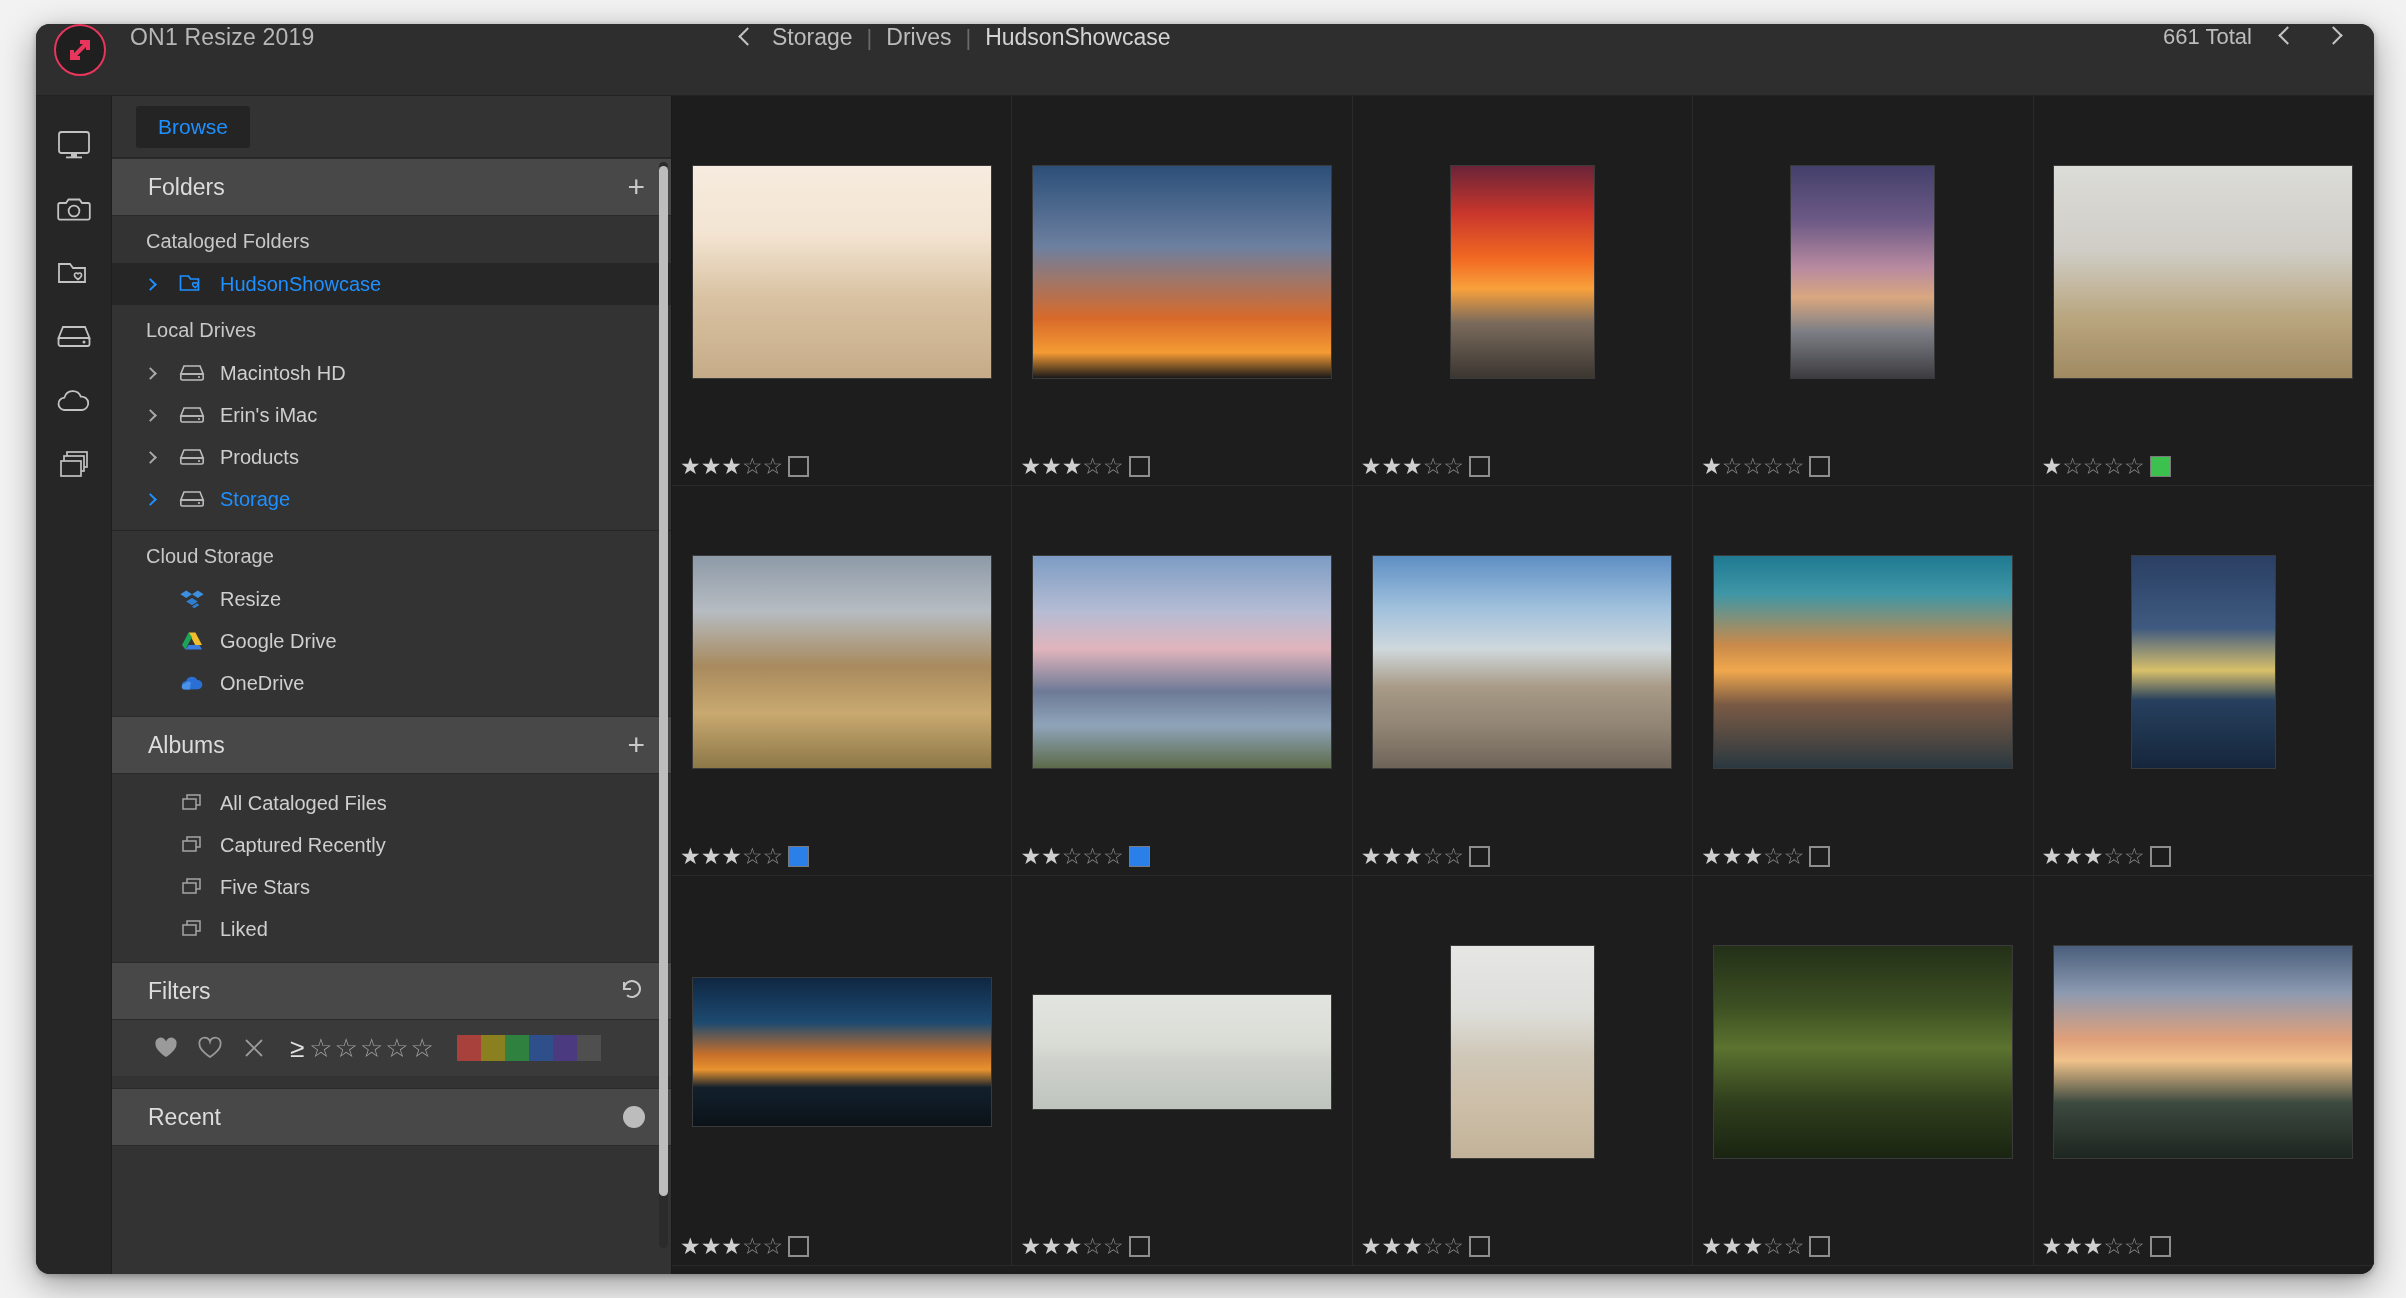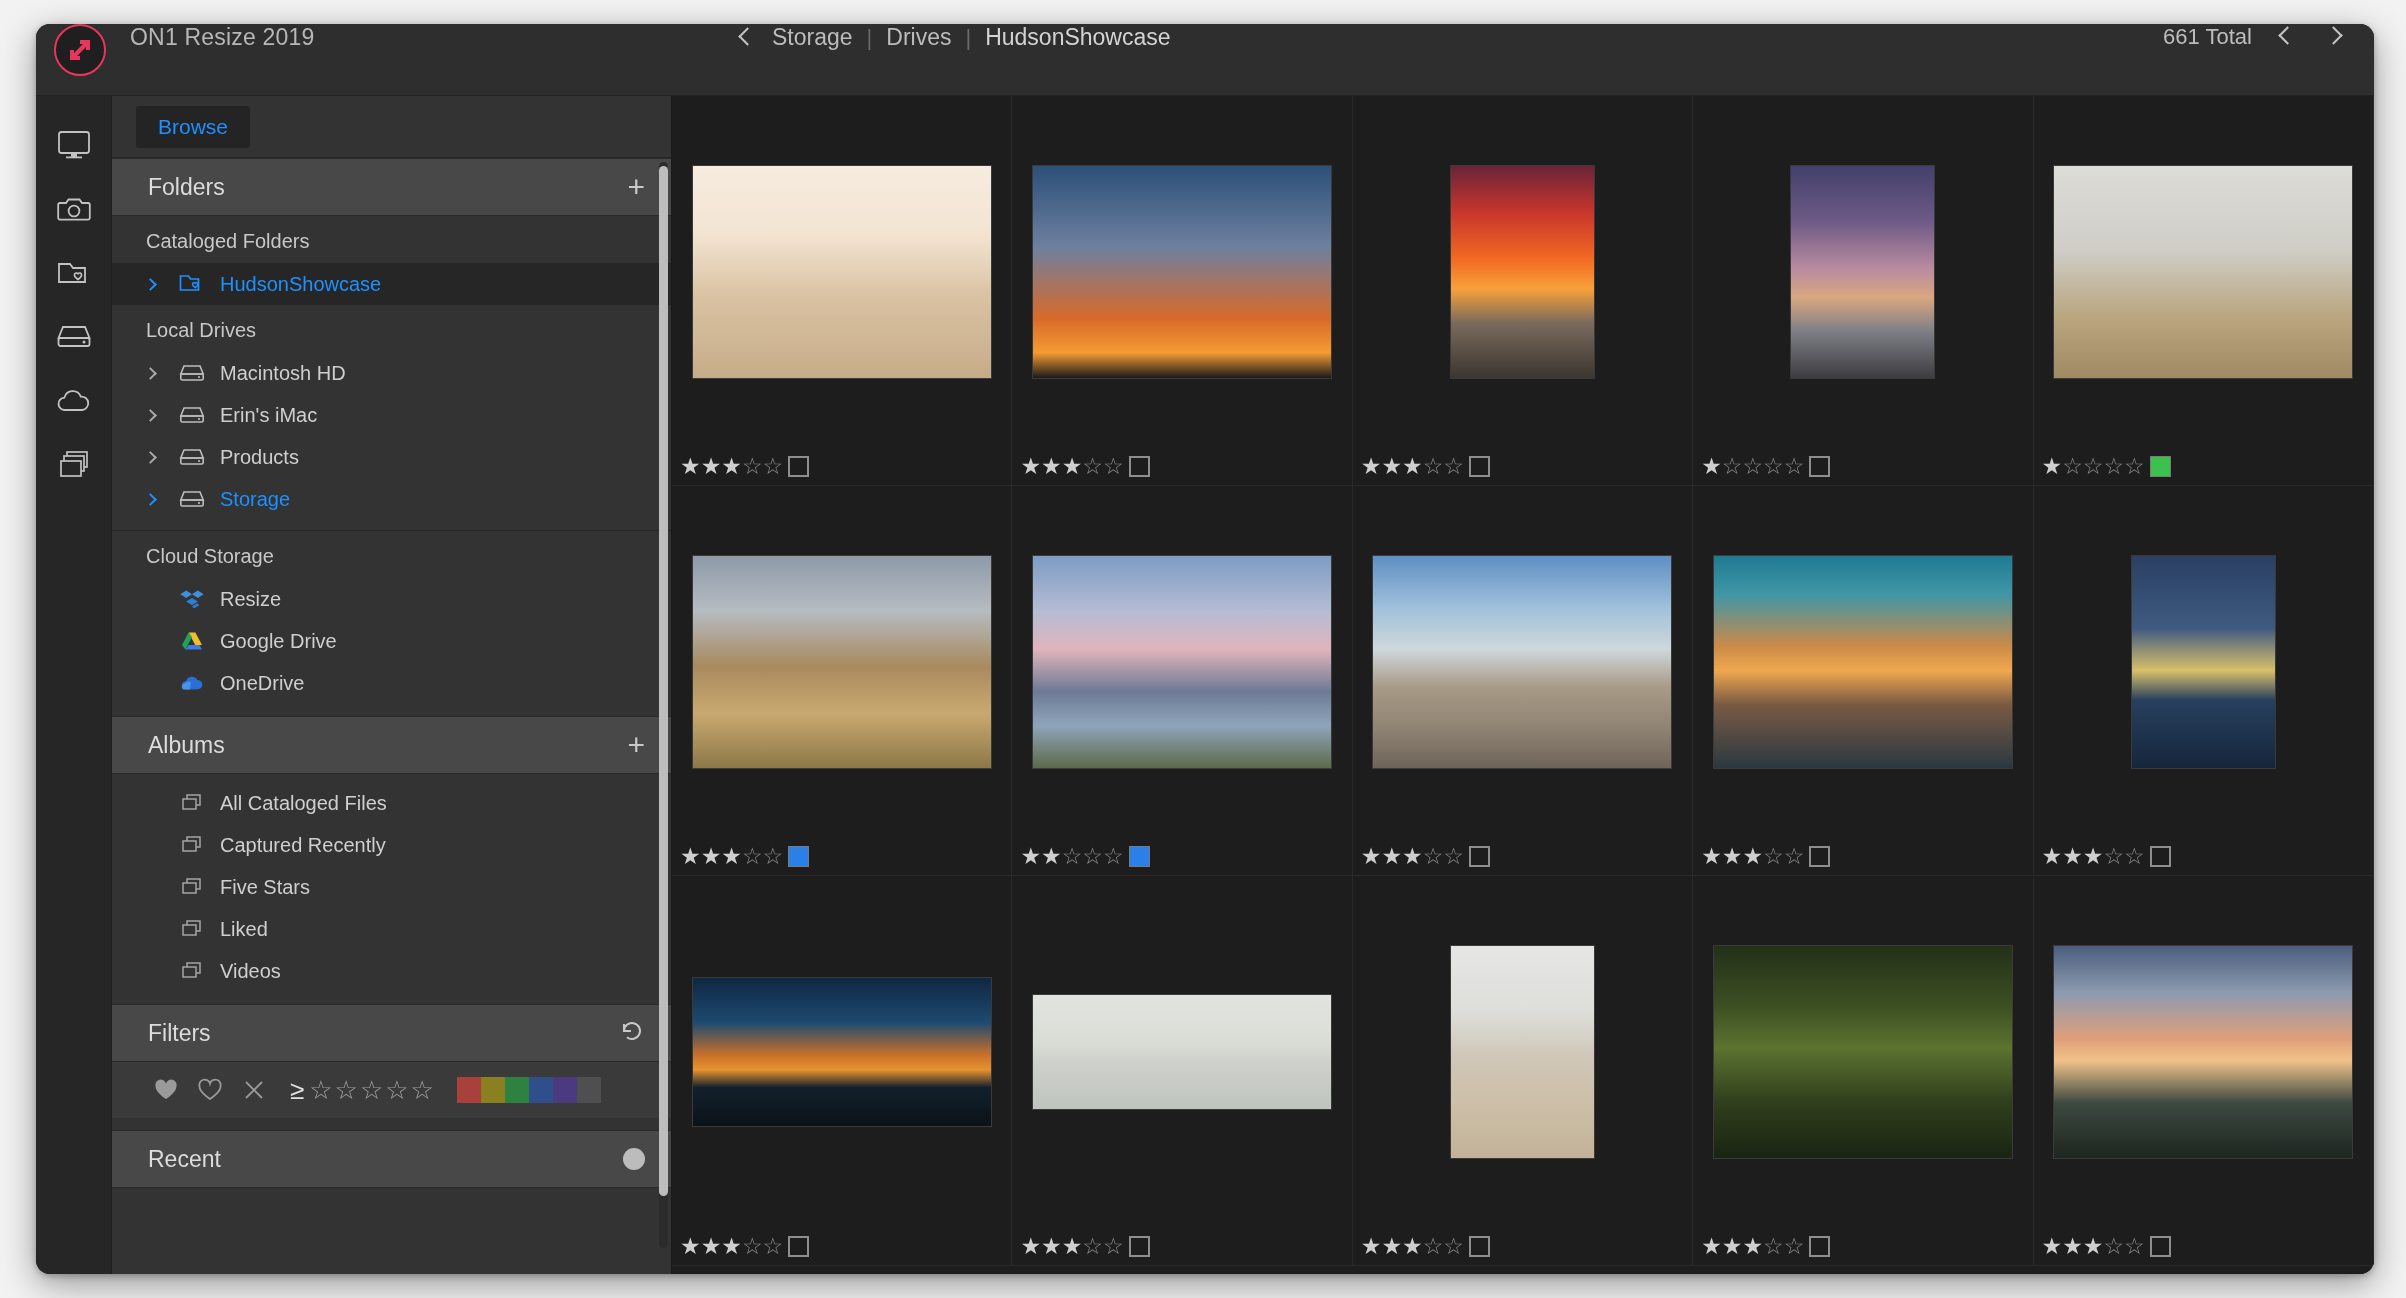--- a/index.html
+++ b/index.html
@@ -503,30 +503,20 @@
       </div>
       <div class="tree-row">
         <span class="twisty"></span>
         <span class="ti">
           <svg width="24" height="20" viewBox="0 0 24 20">
               <rect x="7" y="2" width="13" height="10" fill="none" stroke="#a5a5a5" stroke-width="1.5"></rect>
               <rect x="3" y="6" width="13" height="10" fill="#333" stroke="#a5a5a5" stroke-width="1.5"></rect>
             </svg>
         </span>
         <span class="tlabel">Liked</span>
-      </div>
-      <div class="tree-row">
-        <span class="twisty"></span>
-        <span class="ti">
-          <svg width="24" height="20" viewBox="0 0 24 20">
-              <rect x="7" y="2" width="13" height="10" fill="none" stroke="#a5a5a5" stroke-width="1.5"></rect>
-              <rect x="3" y="6" width="13" height="10" fill="#333" stroke="#a5a5a5" stroke-width="1.5"></rect>
-            </svg>
-        </span>
-        <span class="tlabel">Videos</span>
       </div>
 
       <div class="section-header" style="margin-top:12px">
         <span>Filters</span>
         <span class="plus">
           <svg width="26" height="24" viewBox="0 0 26 24">
               <path d="M5 12a8 8 0 1 1 3 6.2" fill="none" stroke="#c9c9c9" stroke-width="2"></path>
               <path d="M5 5v7h7" fill="none" stroke="#c9c9c9" stroke-width="2"></path>
             </svg>
         </span>

